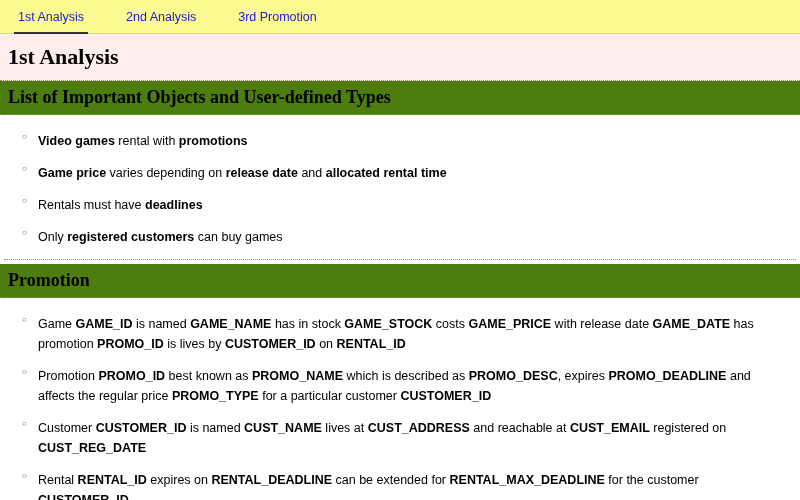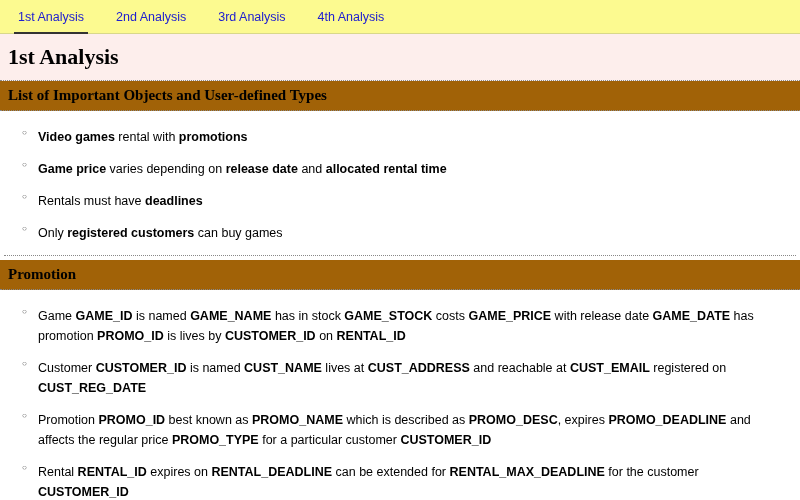--- a/index.html
+++ b/index.html
@@ -22,37 +22,37 @@
     color: #2020d0;
     font-size: 12.5px;
     padding: 4px 4px 8px 4px;
     margin-left: 14px;
     cursor: pointer;
   }
   .tab.active {
     border-bottom: 2px solid #333;
     margin-bottom: -1px;
   }
-  .tab + .tab { margin-left: 4px; }
+  .tab + .tab { margin-left: 14px; }
   h1.page-title {
     font-family: Georgia, "Times New Roman", serif;
     font-weight: bold;
     font-size: 22px;
     margin: 0;
     padding: 10px 8px;
     background: #fdeeec;
     border-bottom: 1px dotted #888;
   }
   h2.section-head {
     font-family: Georgia, "Times New Roman", serif;
     font-weight: bold;
-    font-size: 15px;
+    font-size: 18px;
     margin: 0;
     padding: 6px 8px;
-    background: #a16207;
+    background: #4d7c0f;
     border-bottom: 1px dotted #888;
   }
   ul.bullets {
     list-style: none;
     margin: 4px;
     padding: 6px 8px 6px 8px;
     border-bottom: 1px dotted #888;
   }
   ul.bullets li {
     position: relative;
@@ -69,33 +69,32 @@
     color: #555;
   }
   b { font-weight: 700; }
 </style>
 </head>
 <body>
 
 <div class="tab-bar">
   <div class="tab active">1st Analysis</div>
   <div class="tab">2nd Analysis</div>
-  <div class="tab">3rd Analysis</div>
-  <div class="tab">4th Analysis</div>
+  <div class="tab">3rd Promotion</div>
 </div>
 
 <h1 class="page-title">1st Analysis</h1>
 
 <h2 class="section-head">List of Important Objects and User-defined Types</h2>
 <ul class="bullets">
   <li><b>Video games</b><span> rental with </span><b>promotions</b></li>
   <li><b>Game price</b><span> varies depending on </span><b>release date</b><span> and </span><b>allocated rental time</b></li>
   <li><span>Rentals must have </span><b>deadlines</b></li>
   <li><span>Only </span><b>registered customers</b><span> can buy games</span></li>
 </ul>
 
 <h2 class="section-head">Promotion</h2>
 <ul class="bullets">
   <li><span>Game </span><b>GAME_ID</b><span> is named </span><b>GAME_NAME</b><span> has in stock </span><b>GAME_STOCK</b><span> costs </span><b>GAME_PRICE</b><span> with release date </span><b>GAME_DATE</b><span> has promotion </span><b>PROMO_ID</b><span> is lives by </span><b>CUSTOMER_ID</b><span> on </span><b>RENTAL_ID</b></li>
+  <li><span>Promotion </span><b>PROMO_ID</b><span> best known as </span><b>PROMO_NAME</b><span> which is described as </span><b>PROMO_DESC</b><span>, expires </span><b>PROMO_DEADLINE</b><span> and affects the regular price </span><b>PROMO_TYPE</b><span> for a particular customer </span><b>CUSTOMER_ID</b></li>
   <li><span>Customer </span><b>CUSTOMER_ID</b><span> is named </span><b>CUST_NAME</b><span> lives at </span><b>CUST_ADDRESS</b><span> and reachable at </span><b>CUST_EMAIL</b><span> registered on </span><b>CUST_REG_DATE</b></li>
-  <li><span>Promotion </span><b>PROMO_ID</b><span> best known as </span><b>PROMO_NAME</b><span> which is described as </span><b>PROMO_DESC</b><span>, expires </span><b>PROMO_DEADLINE</b><span> and affects the regular price </span><b>PROMO_TYPE</b><span> for a particular customer </span><b>CUSTOMER_ID</b></li>
   <li><span>Rental </span><b>RENTAL_ID</b><span> expires on </span><b>RENTAL_DEADLINE</b><span> can be extended for </span><b>RENTAL_MAX_DEADLINE</b><span> for the customer </span><b>CUSTOMER_ID</b></li>
 </ul>
 
 </body></html>

